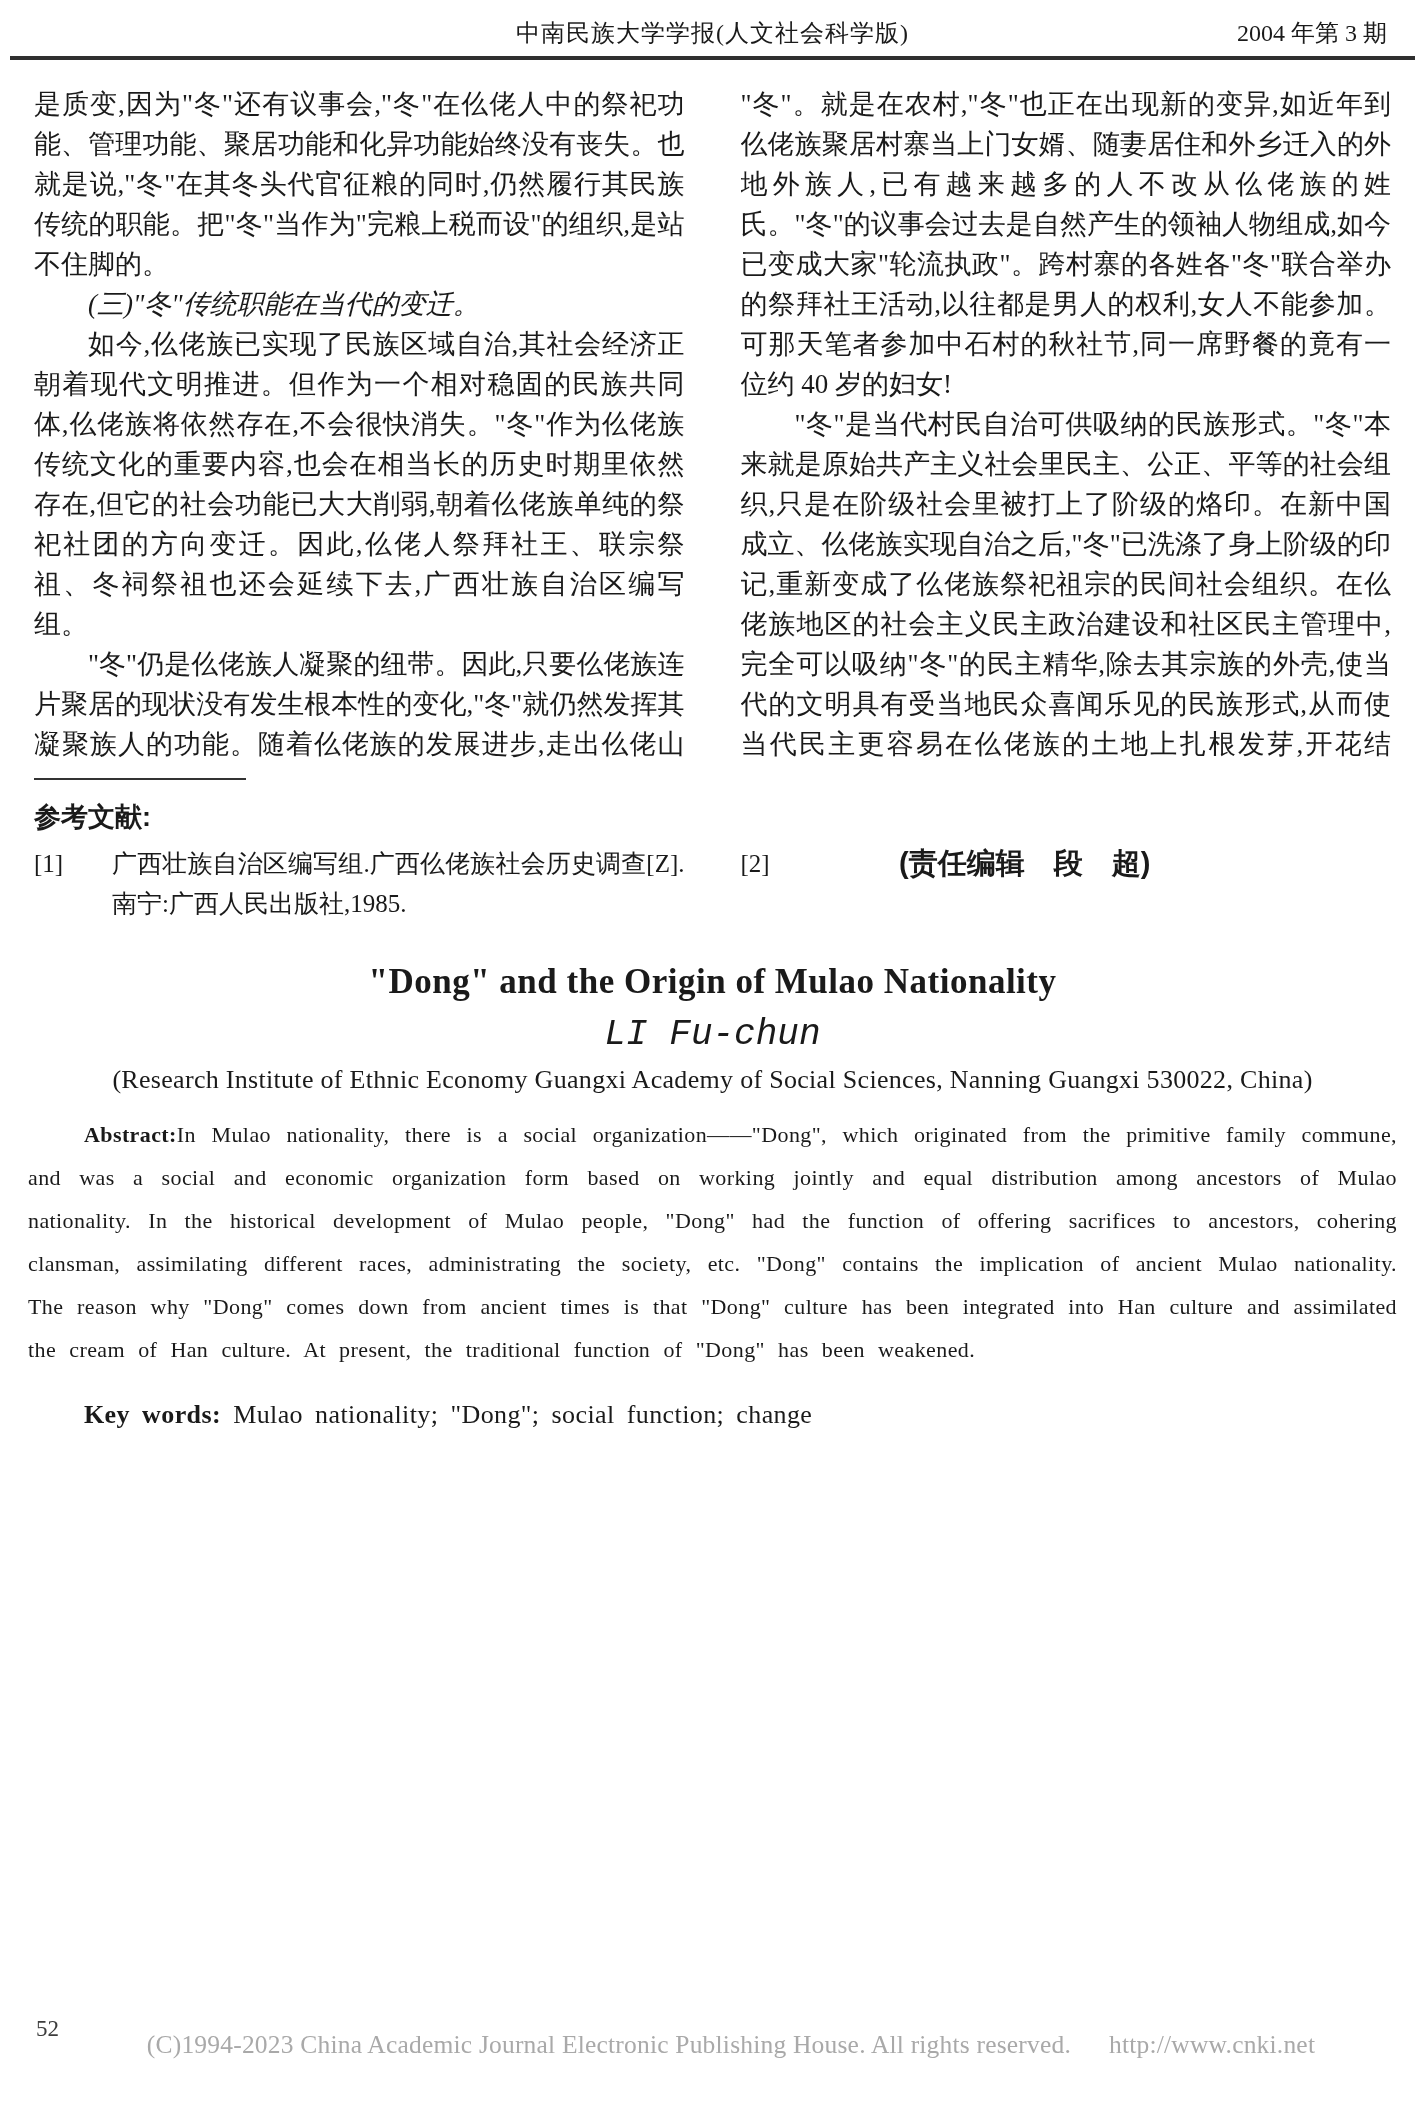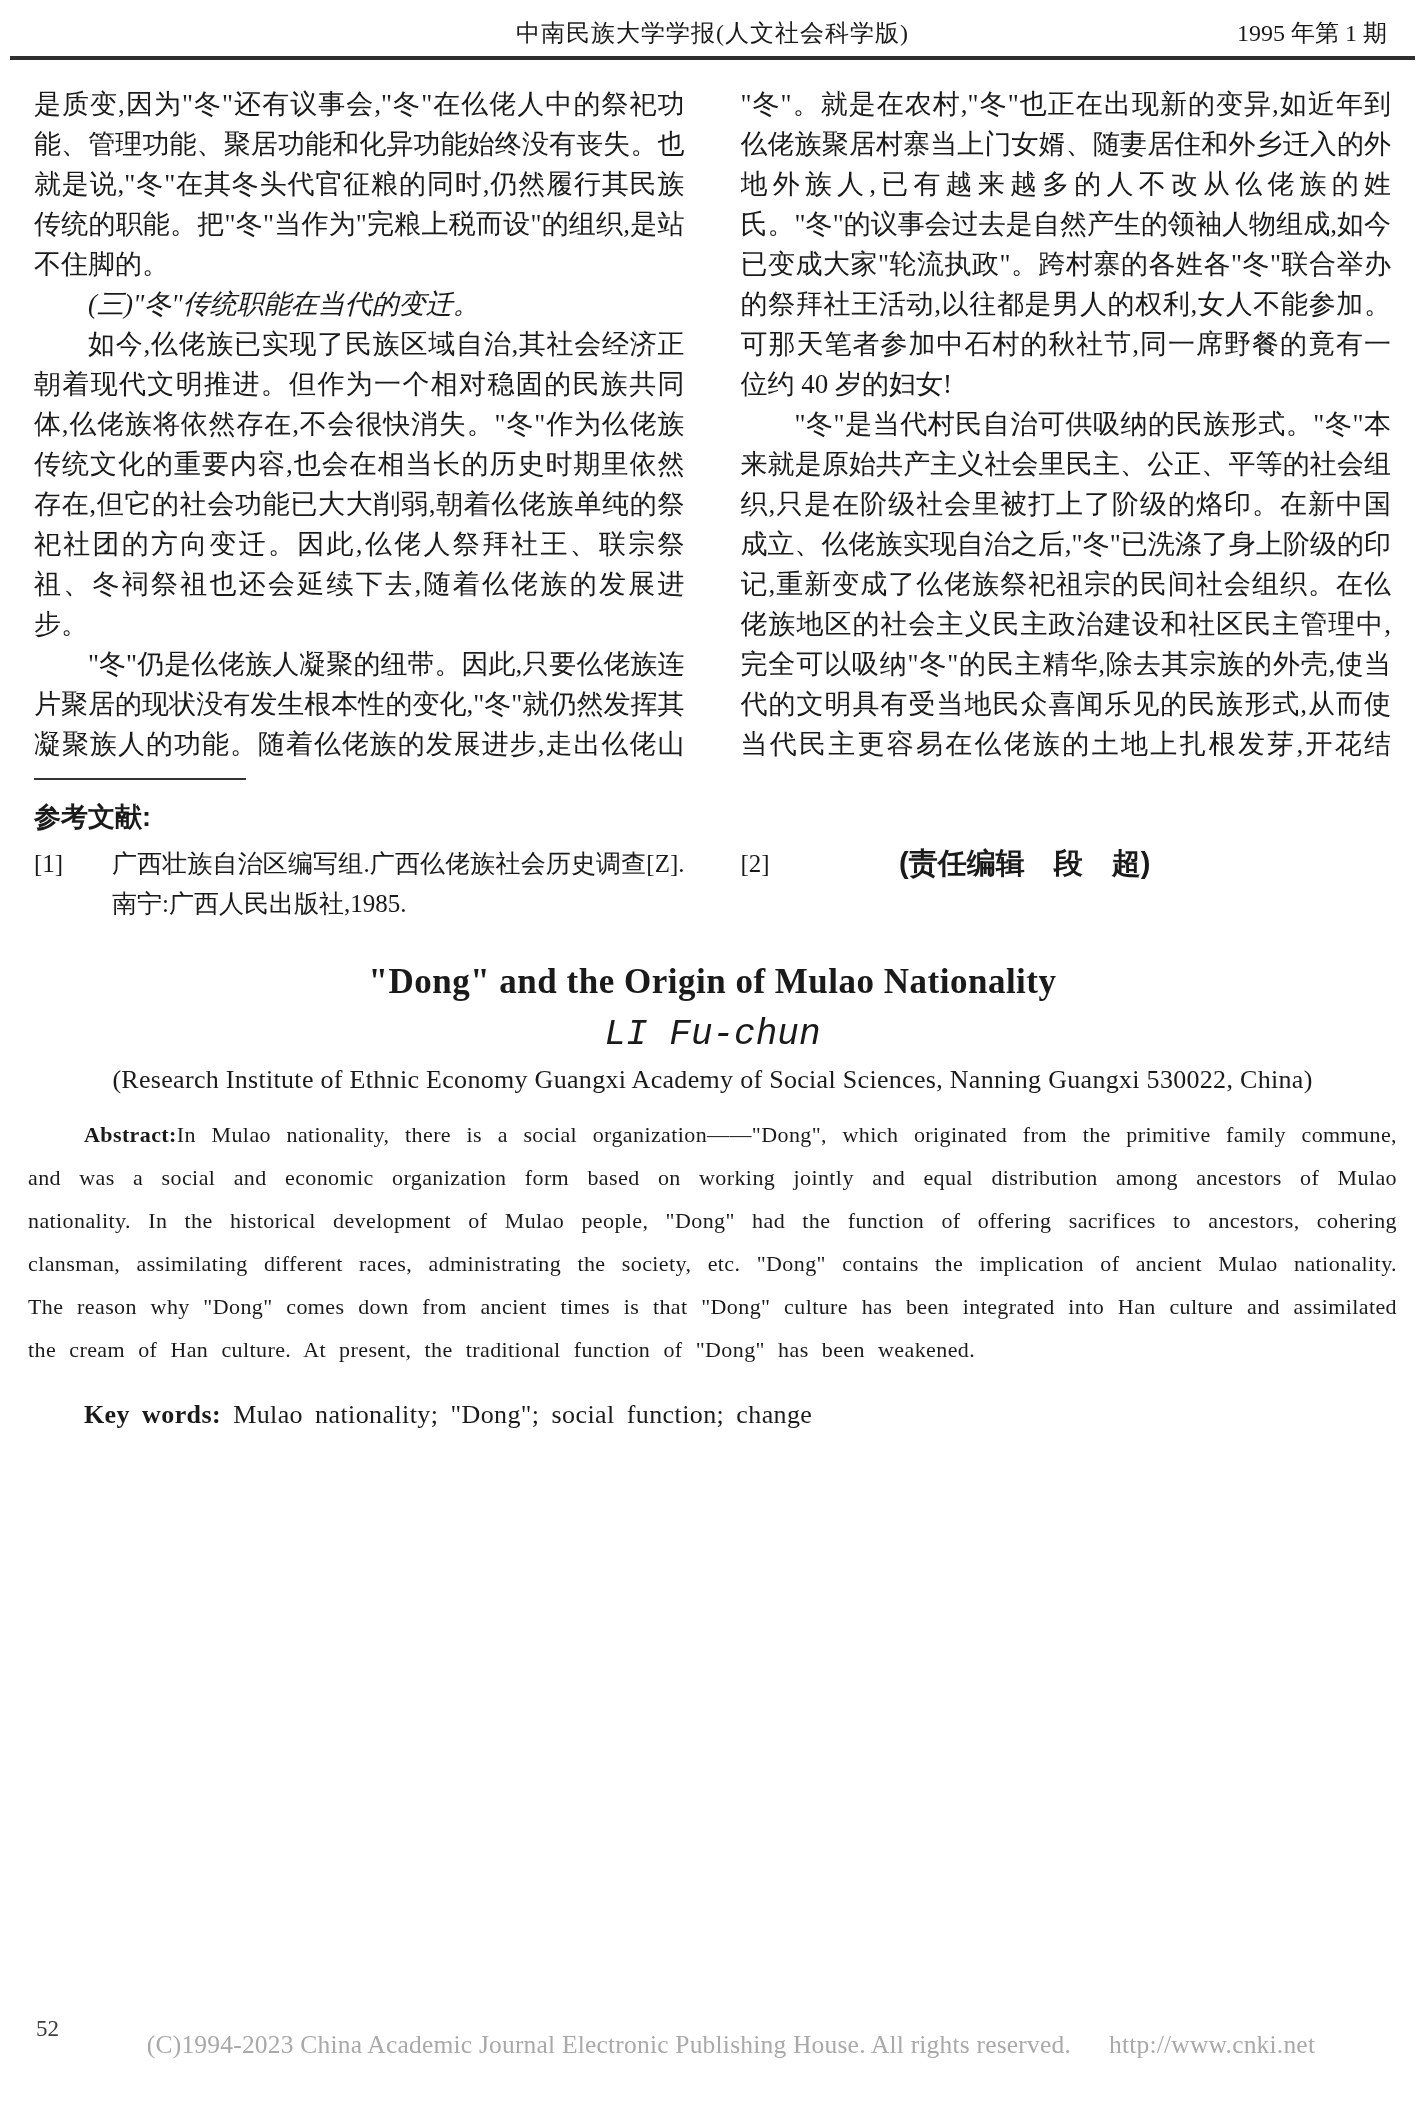--- a/index.html
+++ b/index.html
@@ -164,31 +164,31 @@
   }
   .footer-line .footer-url { margin-left: 38px; }
 </style>
 </head>
 <body>
 
 <div class="page">
 
   <div class="page-header">
     <span class="journal-title">中南民族大学学报(人文社会科学版)</span>
-    <span class="issue-info">1995 年第 1 期</span>
+    <span class="issue-info">2004 年第 3 期</span>
   </div>
   <div class="header-rule"></div>
 
   <div class="columns">
 
     <div class="col">
       <div class="col-text">
         <p class="p-cont">是质变,因为"冬"还有议事会,"冬"在仫佬人中的祭祀功能、管理功能、聚居功能和化异功能始终没有丧失。也就是说,"冬"在其冬头代官征粮的同时,仍然履行其民族传统的职能。把"冬"当作为"完粮上税而设"的组织,是站不住脚的。</p>
         <p class="section-heading">(三)"冬"传统职能在当代的变迁。</p>
-        <p class="p-new">如今,仫佬族已实现了民族区域自治,其社会经济正朝着现代文明推进。但作为一个相对稳固的民族共同体,仫佬族将依然存在,不会很快消失。"冬"作为仫佬族传统文化的重要内容,也会在相当长的历史时期里依然存在,但它的社会功能已大大削弱,朝着仫佬族单纯的祭祀社团的方向变迁。因此,仫佬人祭拜社王、联宗祭祖、冬祠祭祖也还会延续下去,随着仫佬族的发展进步。</p>
+        <p class="p-new">如今,仫佬族已实现了民族区域自治,其社会经济正朝着现代文明推进。但作为一个相对稳固的民族共同体,仫佬族将依然存在,不会很快消失。"冬"作为仫佬族传统文化的重要内容,也会在相当长的历史时期里依然存在,但它的社会功能已大大削弱,朝着仫佬族单纯的祭祀社团的方向变迁。因此,仫佬人祭拜社王、联宗祭祖、冬祠祭祖也还会延续下去,广西壮族自治区编写组。</p>
         <p class="p-new">"冬"仍是仫佬族人凝聚的纽带。因此,只要仫佬族连片聚居的现状没有发生根本性的变化,"冬"就仍然发挥其凝聚族人的功能。随着仫佬族的发展进步,走出仫佬山乡的仫佬族同胞日趋增多,"冬"的凝聚功能将日趋削弱。东门镇虽是仫佬族聚居区,但"冬"只存在于农村,东门镇的街道已没有</p>
       </div>
 
       <div class="fn-rule"></div>
       <div class="refs-heading">参考文献:</div>
       <div class="ref-item">
         <span class="ref-label">[1]</span>
         <span>广西壮族自治区编写组.广西仫佬族社会历史调查[Z].南宁:广西人民出版社,1985.</span>
       </div>
     </div>

